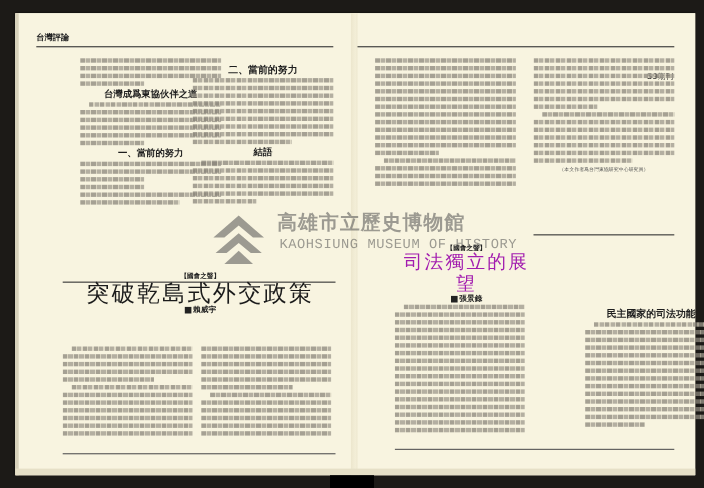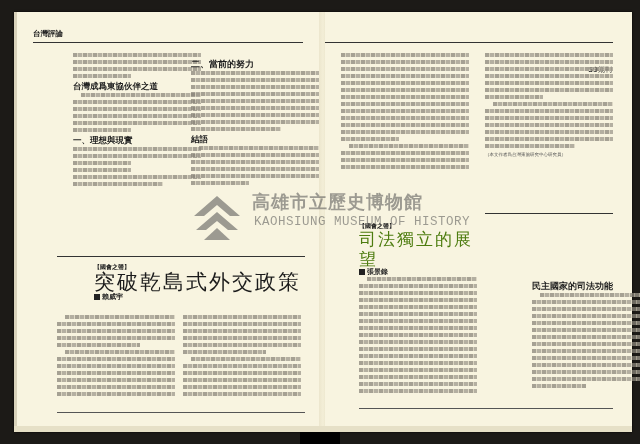--- a/index.html
+++ b/index.html
@@ -1,18 +1,18 @@
 <!DOCTYPE html>
 <html><head>
 <meta charset="utf-8">
 <style>
   html,body{margin:0;padding:0;}
   body{width:640px;height:444px;background:#1c1a17;position:relative;overflow:hidden;font-family:"DejaVu Sans",sans-serif;}
   .spread{position:absolute;left:14px;top:12px;width:618px;height:420px;background:#f7f2dd;box-shadow:0 0 2px #000;}
-  .page{position:absolute;top:0;height:420px;background:#f8f4e0;}
+  .page{position:absolute;top:0;height:420px;background:#f8f4e0;text-align:center;}
   .page.left{left:0;width:308px;border-left:3px solid #d8d2bb;}
   .page.right{left:311px;width:307px;}
   .gutter{position:absolute;left:305px;top:0;width:8px;height:420px;background:linear-gradient(90deg,#ece6cd,#f3eed7,#e8e2c8);}
   .bottom-shade{position:absolute;left:0;bottom:0;width:618px;height:6px;background:#e6e0c7;}
   .spine-shadow{position:absolute;left:300px;top:432px;width:40px;height:12px;background:#000;}
 
   .header-left{position:absolute;left:16px;top:17px;font-size:7.5px;font-weight:bold;color:#222;}
   .header-rule-left{position:absolute;left:16px;top:30px;width:270px;height:1px;background:#333;}
   .header-right{position:absolute;right:20px;top:17px;font-size:7px;color:#333;margin-top:36px;}
   .header-right .num{font-weight:bold;}
@@ -20,21 +20,21 @@
 
   .col{position:absolute;font-size:5px;line-height:7px;color:#444;}
   .line{height:4px;margin:3px 0;background:repeating-linear-gradient(90deg,#8a857a 0 4px,#cfc9b6 4px 5px,#9d988c 5px 9px,#d6d0bd 9px 10px);opacity:.75;}
   .line.indent{margin-left:8px;}
   .line.short{width:45%;}
   .line.mid{width:70%;}
   .h2{font-size:8.5px;font-weight:bold;color:#1e1e1e;margin:5px 0 3px;}
   .h2.big{font-size:9px;}
   .tag{font-size:6px;color:#222;font-weight:bold;}
   .title-big{font-family:"DejaVu Serif",serif;font-size:21px;letter-spacing:2px;color:#1b1b1b;font-weight:normal;line-height:24px;}
-  .title-mid{font-family:"DejaVu Serif",serif;font-size:17px;letter-spacing:2px;color:#4d7c0f;line-height:20px;}
+  .title-mid{font-family:"DejaVu Serif",serif;font-size:17px;letter-spacing:2px;color:#a21caf;line-height:20px;}
   .author{font-size:7px;font-weight:bold;color:#222;}
   .author .sq{display:inline-block;width:6px;height:6px;background:#222;margin-right:2px;vertical-align:-1px;}
   .rule{position:absolute;height:1px;background:#333;}
 
   .watermark{position:absolute;left:190px;top:190px;width:290px;height:60px;pointer-events:none;}
   .wm-logo{position:absolute;left:0;top:4px;width:54px;height:50px;}
   .wm-zh{position:absolute;left:62px;top:0;font-size:18px;font-weight:bold;color:rgba(80,80,80,.55);letter-spacing:1px;white-space:nowrap;}
   .wm-en{position:absolute;left:64px;top:25px;font-size:12.5px;color:rgba(80,80,80,.55);letter-spacing:.5px;white-space:nowrap;font-family:Liberation Mono, monospace;}
 </style>
 </head>
@@ -50,30 +50,30 @@
       <div class="line"></div>
       <div class="line"></div>
       <div class="line short"></div>
       <div class="h2">台灣成爲東協伙伴之道</div>
       <div class="line indent"></div>
       <div class="line"></div>
       <div class="line"></div>
       <div class="line"></div>
       <div class="line"></div>
       <div class="line short"></div>
-      <div class="h2">一、理想與現實</div>
-      <div class="line"></div>
-      <div class="line"></div>
-      <div class="line short"></div>
-      <div class="line short"></div>
-      <div class="line"></div>
-      <div class="line mid"></div>
-    </div>
-
-    <div class="col" style="left:158px;top:44px;width:128px;margin-left:16px;">
+      <div class="h2">一、當前的努力</div>
+      <div class="line"></div>
+      <div class="line"></div>
+      <div class="line short"></div>
+      <div class="line short"></div>
+      <div class="line"></div>
+      <div class="line mid"></div>
+    </div>
+
+    <div class="col" style="left:158px;top:44px;width:128px;">
       <div class="h2 big">二、當前的努力</div>
       <div class="line"></div>
       <div class="line"></div>
       <div class="line"></div>
       <div class="line"></div>
       <div class="line"></div>
       <div class="line"></div>
       <div class="line"></div>
       <div class="line"></div>
       <div class="line mid"></div>
@@ -81,21 +81,21 @@
       <div class="line indent"></div>
       <div class="line"></div>
       <div class="line"></div>
       <div class="line"></div>
       <div class="line"></div>
       <div class="line short"></div>
     </div>
 
     <div class="rule" style="left:40px;top:244px;width:248px;"></div>
 
-    <div class="col" style="left:40px;top:251px;width:250px;margin-left:37px;">
+    <div class="col" style="left:40px;top:236px;width:250px;">
       <div class="tag">【國會之聲】</div>
       <div class="title-big">突破乾島式外交政策</div>
       <div class="author"><span class="sq"></span><span>賴威宇</span></div>
     </div>
 
     <div class="col" style="left:40px;top:300px;width:118px;">
       <div class="line indent"></div>
       <div class="line"></div>
       <div class="line"></div>
       <div class="line"></div>

